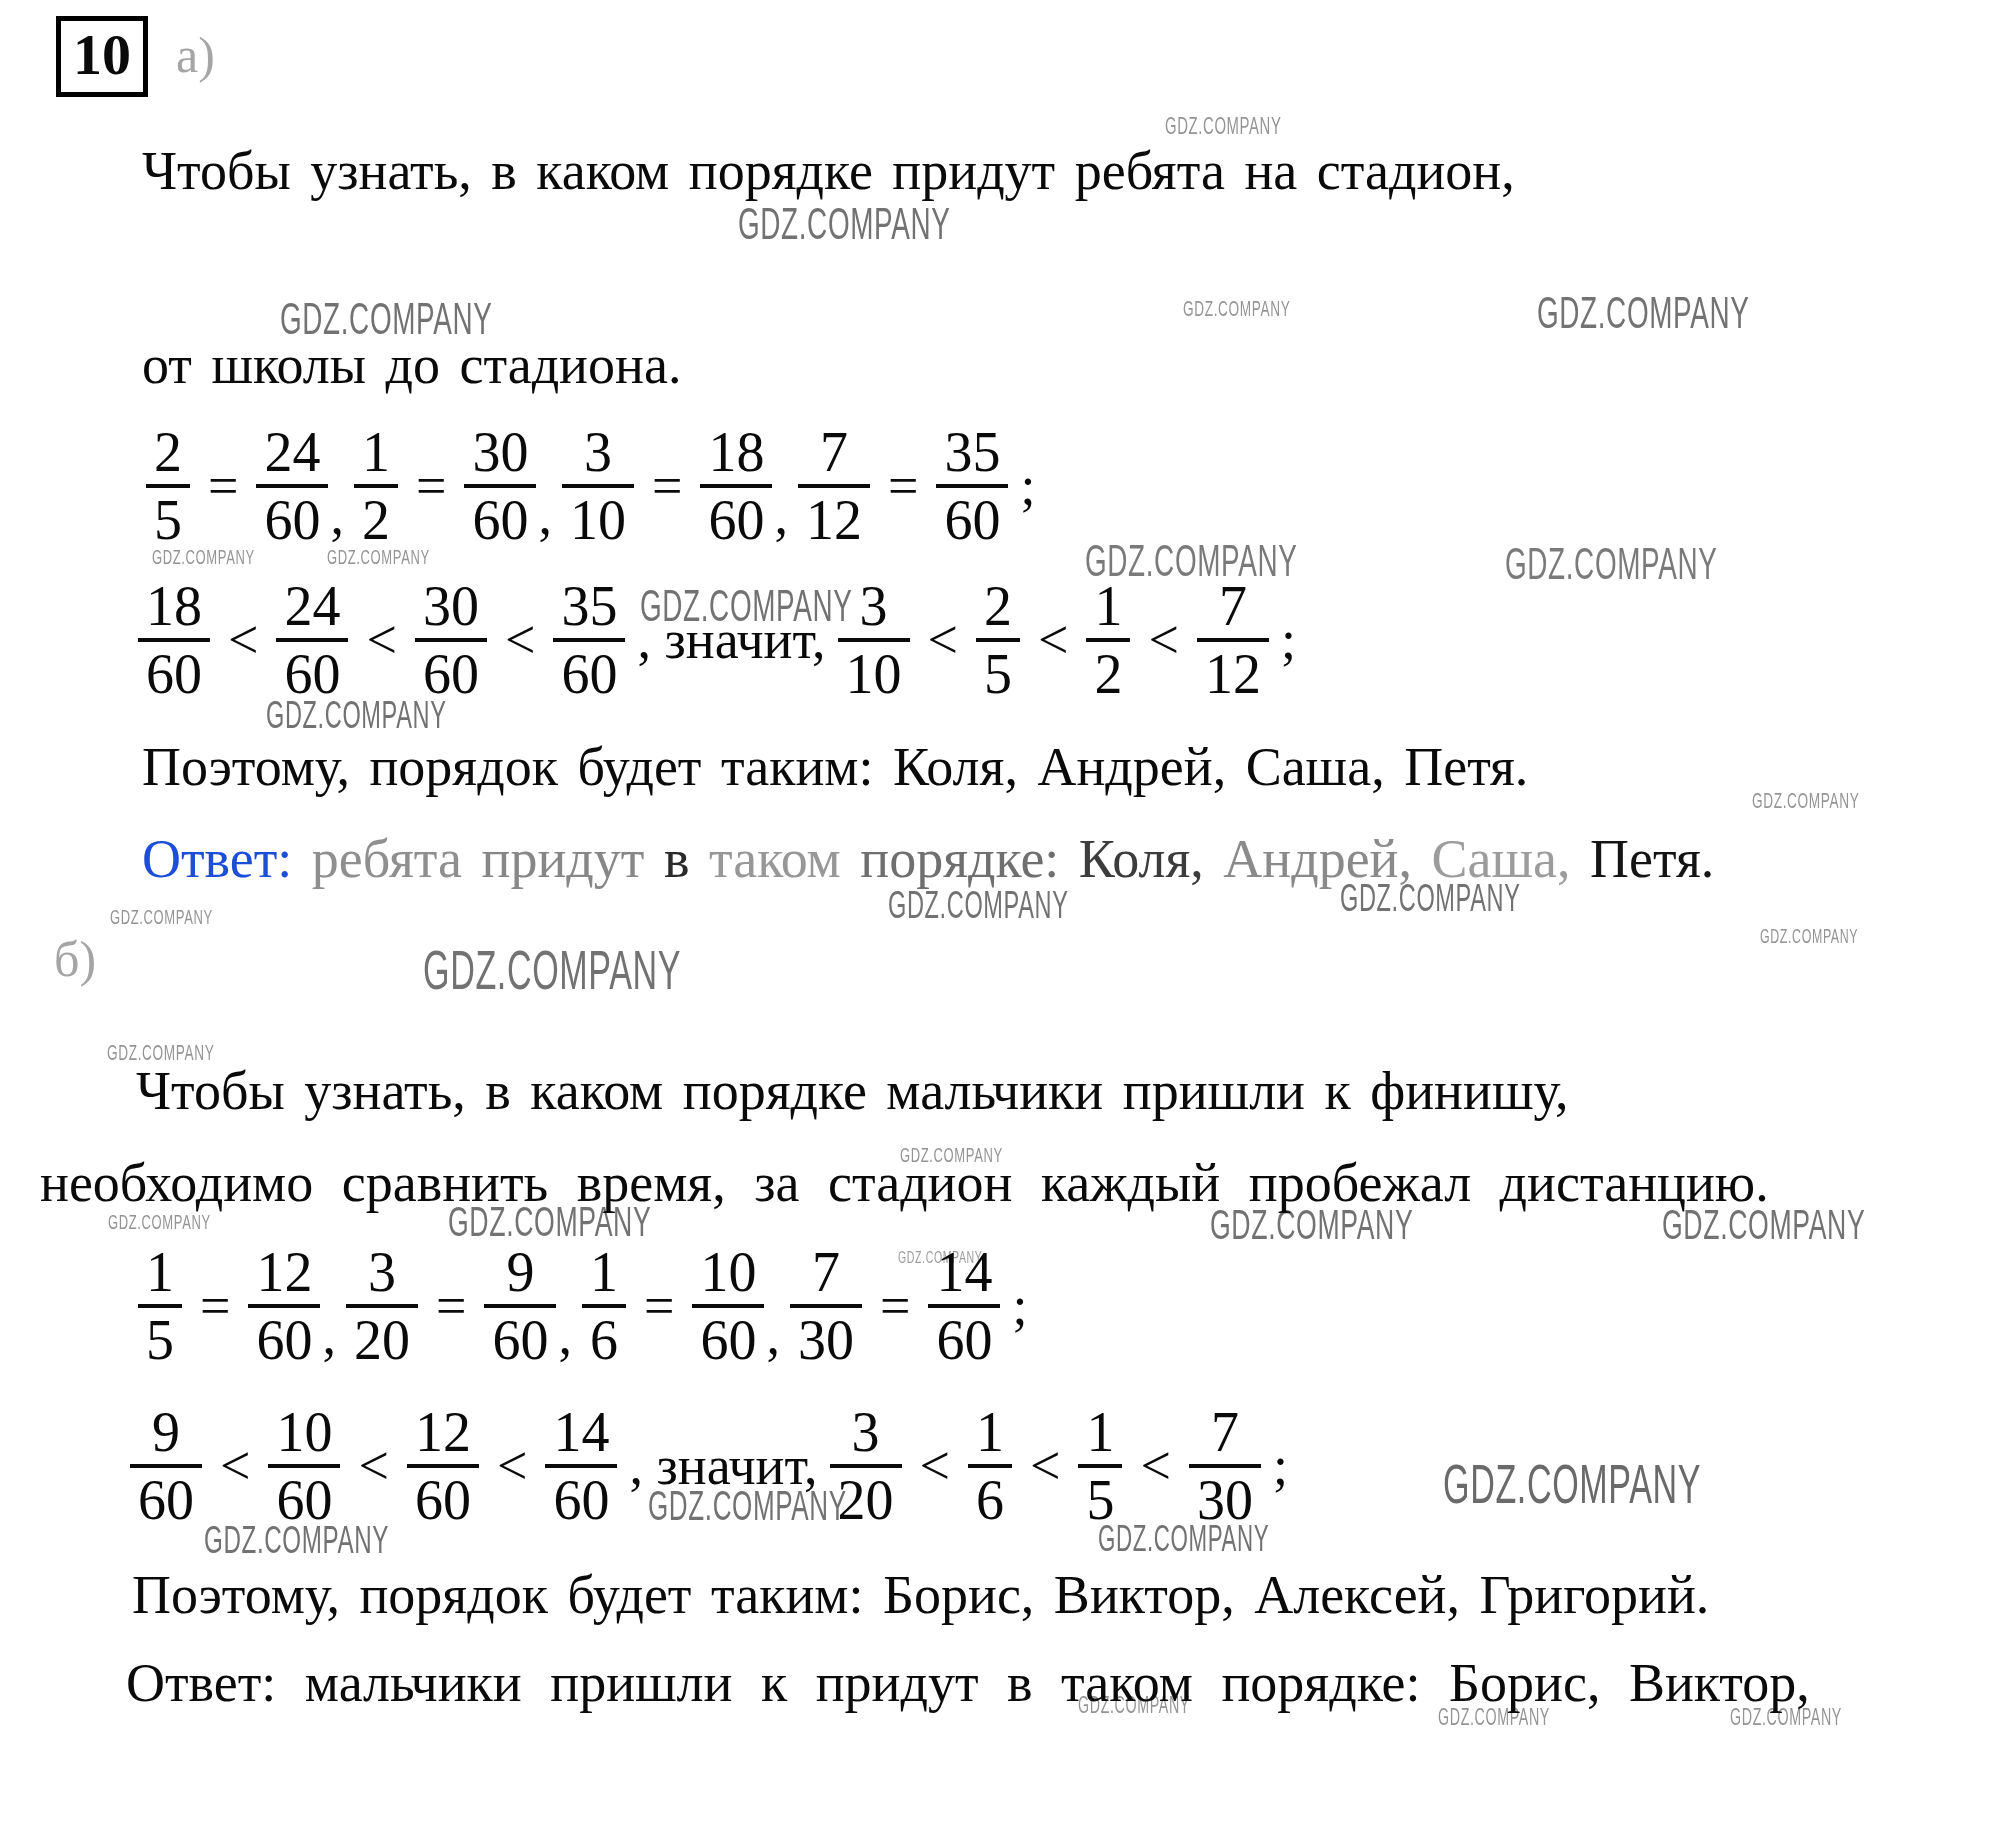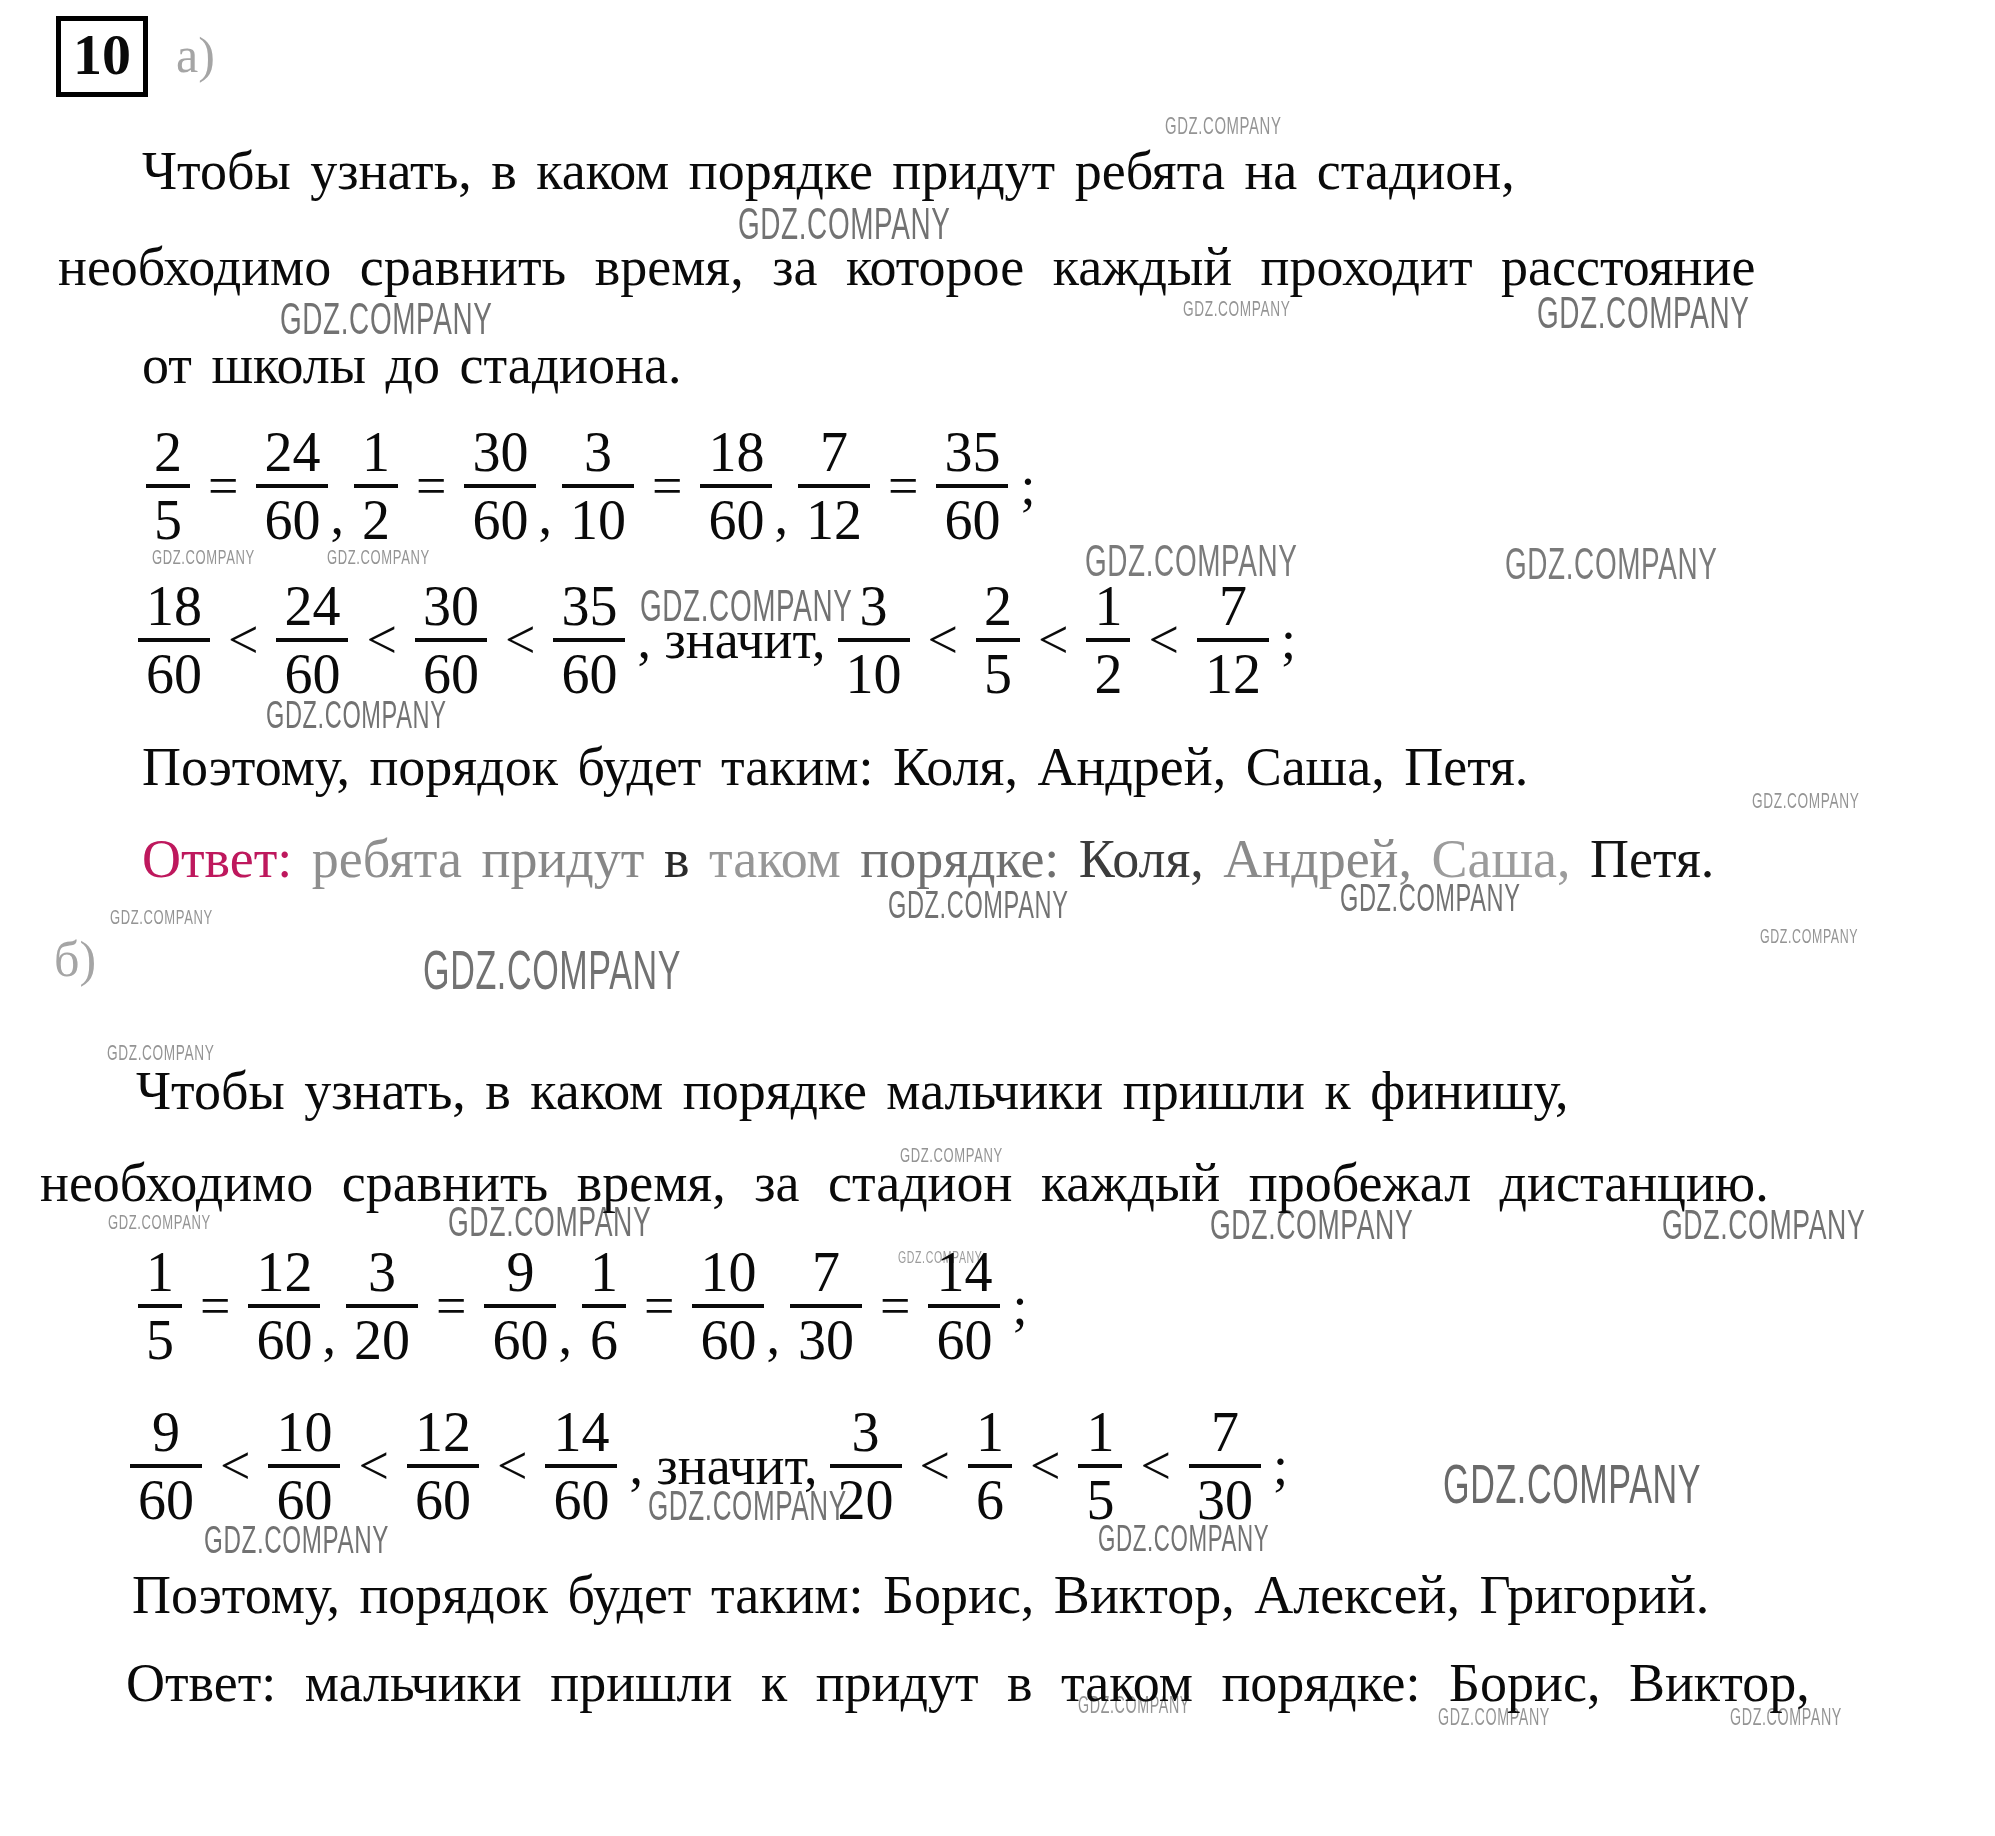--- a/index.html
+++ b/index.html
@@ -41,34 +41,33 @@
   #a-l4{left:142px;top:736px;}
   #a-l5{left:142px;top:828px;}
   #b-l1{left:136px;top:1060px;}
   #b-l2{left:40px;top:1152px;}
   #b-eq1{left:138px;top:1240px;}
   #b-eq2{left:130px;top:1400px;}
   #b-l4{left:132px;top:1564px;}
   #b-l5{left:126px;top:1652px;}
   #b-l6{left:132px;top:1742px;}
 
-  .ans-prefix{color:#be185d;}
+  .ans-prefix{color:#1d4ed8;}
 </style>
 </head>
 <body>
 
 <div class="canvas">
 
   <div class="numbox">
     <span>10</span>
   </div>
   <div class="plabel" id="lab-a">а)</div>
 
   <div class="bline" id="a-l1">Чтобы узнать, в каком порядке придут ребята на стадион,</div>
-  <div class="bline wide" id="a-l2">необходимо сравнить время, за которое каждый проходит расстояние</div>
   <div class="bline" id="a-l3">от школы до стадиона.</div>
 
   <div class="eq" id="a-eq1">
       <span class="frac">
         <span class="num">2</span>
         <span class="den">5</span>
       </span>
       <span class="op">=</span>
       <span class="frac">
         <span class="num">24</span>

